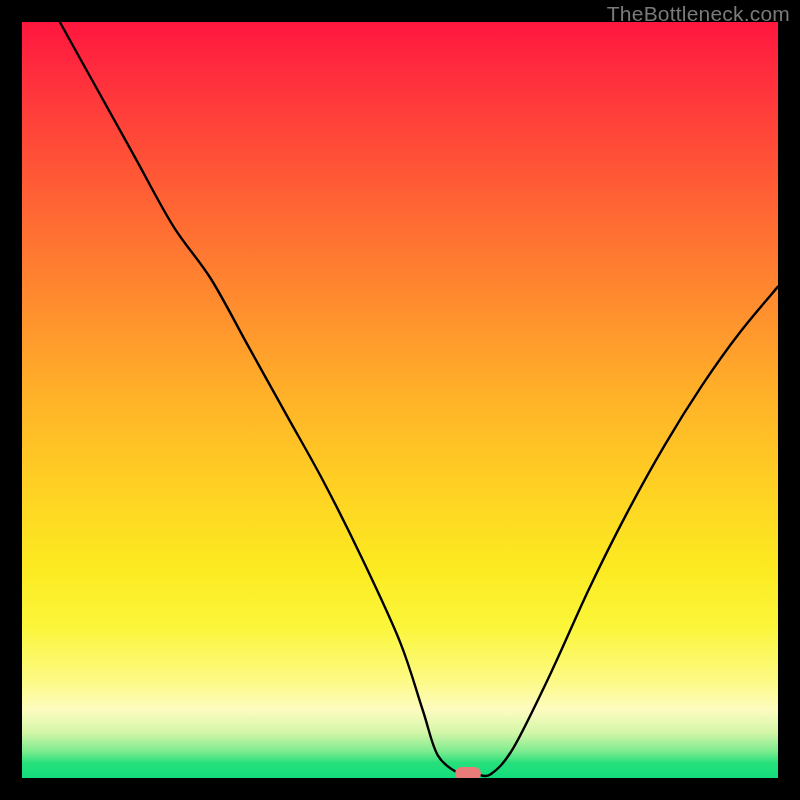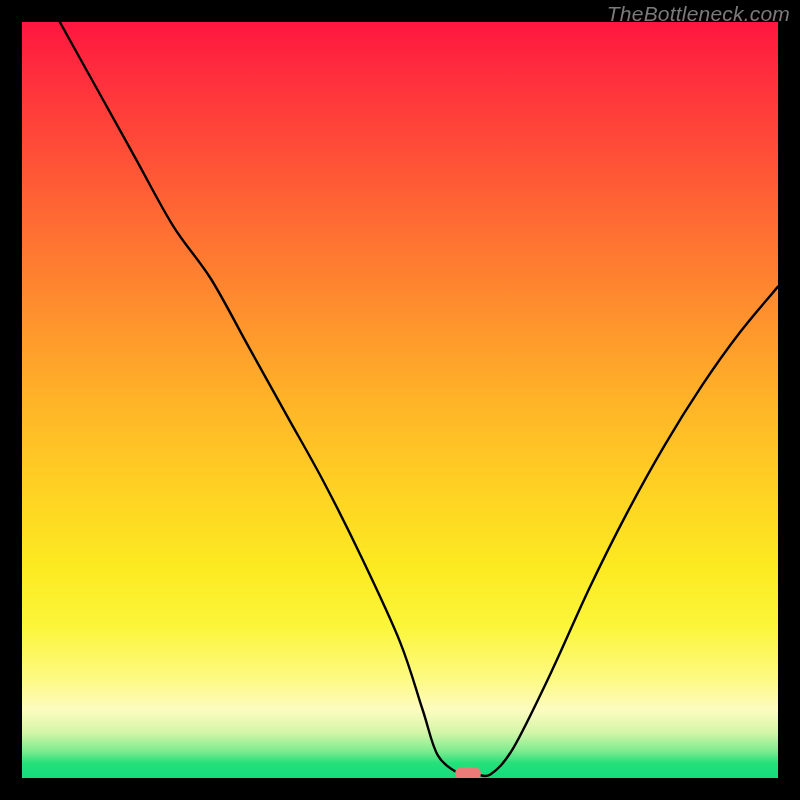--- a/index.html
+++ b/index.html
@@ -9,21 +9,20 @@
     height: 800px;
     background: #000;
     overflow: hidden;
     font-family: Arial, Helvetica, sans-serif;
   }
   .frame {
     position: relative;
     width: 800px;
     height: 700px;
     background: #000;
-    font-style: italic;
   }
   .watermark {
     position: absolute;
     top: 2px;
     right: 10px;
     color: #7a7a7a;
     font-size: 21px;
     font-weight: 500;
     letter-spacing: 0.2px;
     z-index: 20;

